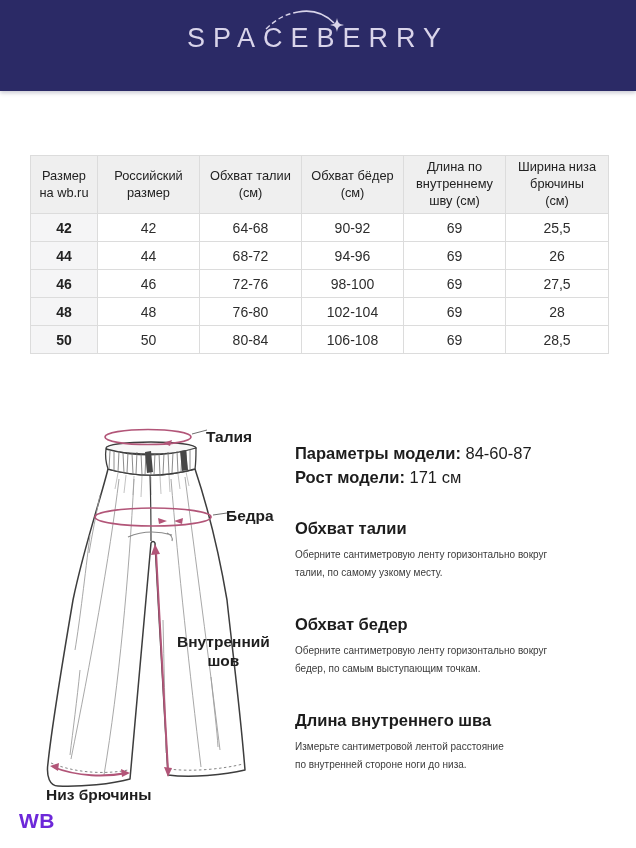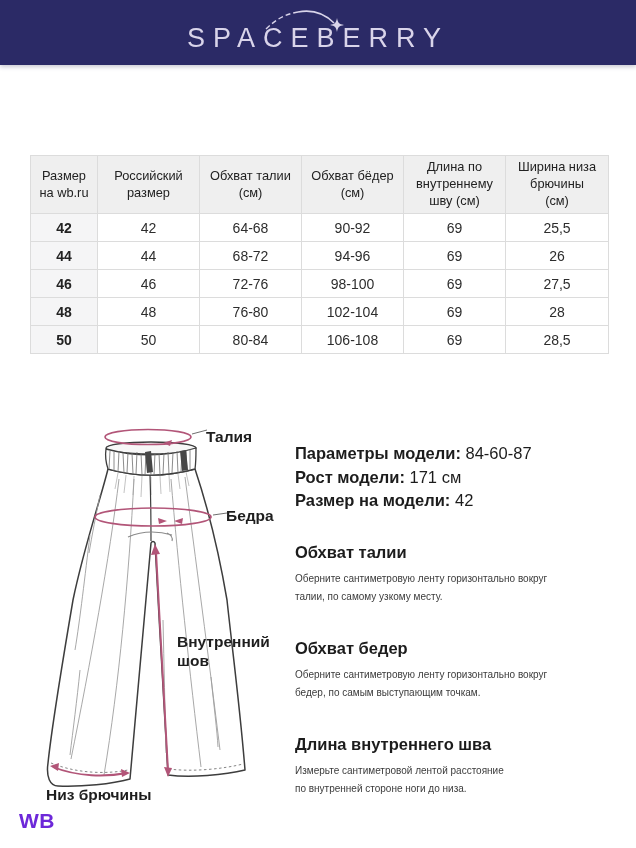--- a/index.html
+++ b/index.html
@@ -1,32 +1,32 @@
 <!DOCTYPE html>
 <html style="--navy: #2b2a66; --logo: #d9d4ea; --accent: #b25578;"><head>
 <meta charset="utf-8">
 <style>
   html,body { margin:0; padding:0; background:#ffffff; }
   body { font-family:"Liberation Sans", sans-serif; }
   .page { position:relative; width:636px; height:848px; background:#fff; overflow:hidden; }
 
   
-  .hdr { position:absolute; left:0; top:0; width:636px; height:65px; background:var(--navy); box-shadow:0 2px 4px rgba(70,70,100,.28);text-decoration:underline; }
+  .hdr { position:absolute; left:0; top:0; width:636px; height:91px; background:var(--navy); box-shadow:0 2px 4px rgba(70,70,100,.28);text-decoration:underline; }
   .logo { position:absolute; left:0; top:23px; width:100%; text-align:center; color:var(--logo); font-size:27px; letter-spacing:8px; font-weight:400; }
   .comet { position:absolute; left:264px; top:8px; }
 
   
   table.sizes { position:absolute; left:30px; top:155px; width:578px; border-collapse:collapse; table-layout:fixed;padding-left:32px; }
   table.sizes th, table.sizes td { border:1px solid #dcdcdc; text-align:center; vertical-align:middle; }
   table.sizes th { background:#efefef; font-weight:normal; font-size:12.8px; color:#222; height:57px; line-height:1.32; white-space:pre-line; padding:0 4px; }
   table.sizes td { height:25px; font-size:14px; color:#2d2d2d; background:#fff; }
   table.sizes td.c1 { background:#f5f5f6; font-weight:bold; color:#222; }
 
   
-  .dlabel { position:absolute; font-weight:600; font-size:15.5px; color:#1e1e1e; line-height:1.22; white-space:pre-line; }
+  .dlabel { position:absolute; font-weight:600; font-size:15.5px; color:#1e1e1e; line-height:1.22; white-space:pre-line;text-align:center; }
 
   
   .info { position:absolute; left:295px; top:442px; width:320px; }
   .mline { font-size:16.5px; line-height:23.5px; color:#1c1c1c; }
   .mline .lbl { font-weight:bold; }
   .model-block { margin-bottom:28px; }
   .msection + .msection { margin-top:31px; }
   .msection h3 { margin:0 0 7px 0; font-size:16.5px; line-height:22px; color:#1c1c1c; }
   .msection p { margin:0; font-size:10px; line-height:18px; color:#3b3b3b; white-space:pre-line; }
 
@@ -177,24 +177,20 @@
   <div class="info">
     <div class="model-block">
       <div class="mline">
         <span class="lbl">Параметры модели:</span>
         <span>84-60-87</span>
       </div>
       <div class="mline">
         <span class="lbl">Рост модели:</span>
         <span>171 см</span>
       </div>
-      <div class="mline">
-        <span class="lbl">Размер на модели:</span>
-        <span>42</span>
-      </div>
     </div>
 
     <div class="msection">
       <h3>Обхват талии</h3>
       <p>Оберните сантиметровую ленту горизонтально вокруг
 талии, по самому узкому месту.</p>
     </div>
     <div class="msection">
       <h3>Обхват бедер</h3>
       <p>Оберните сантиметровую ленту горизонтально вокруг

